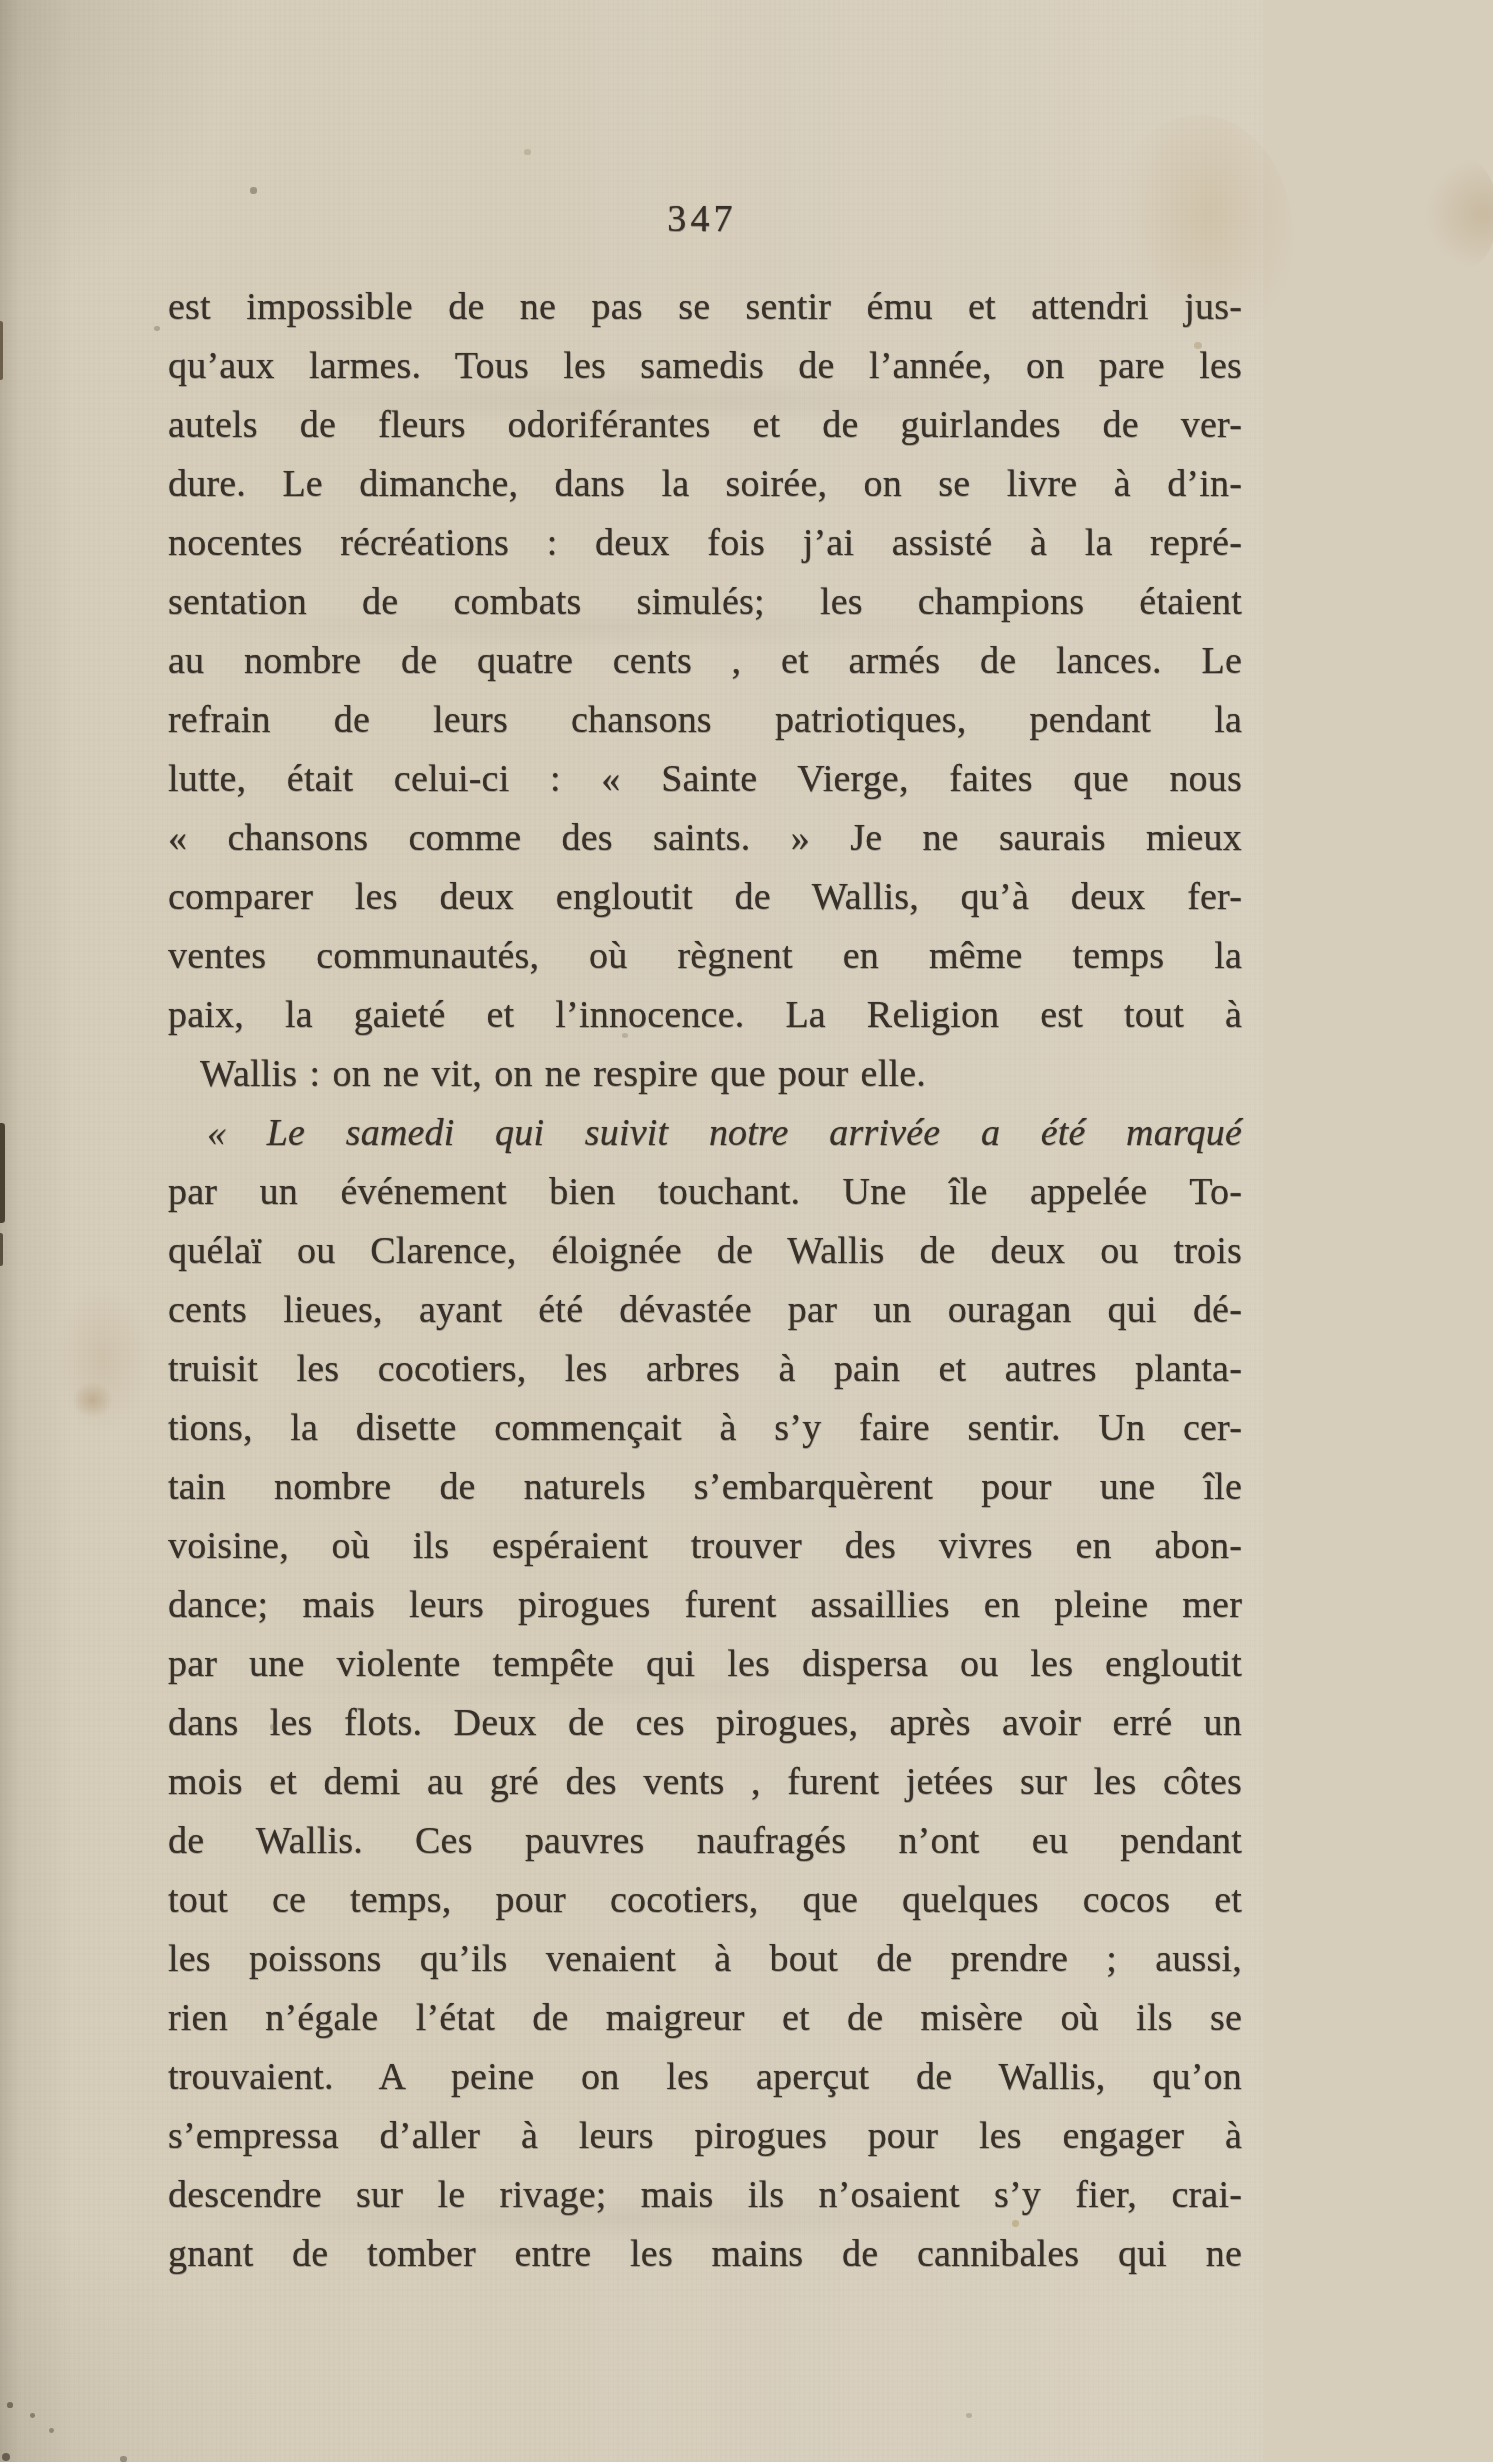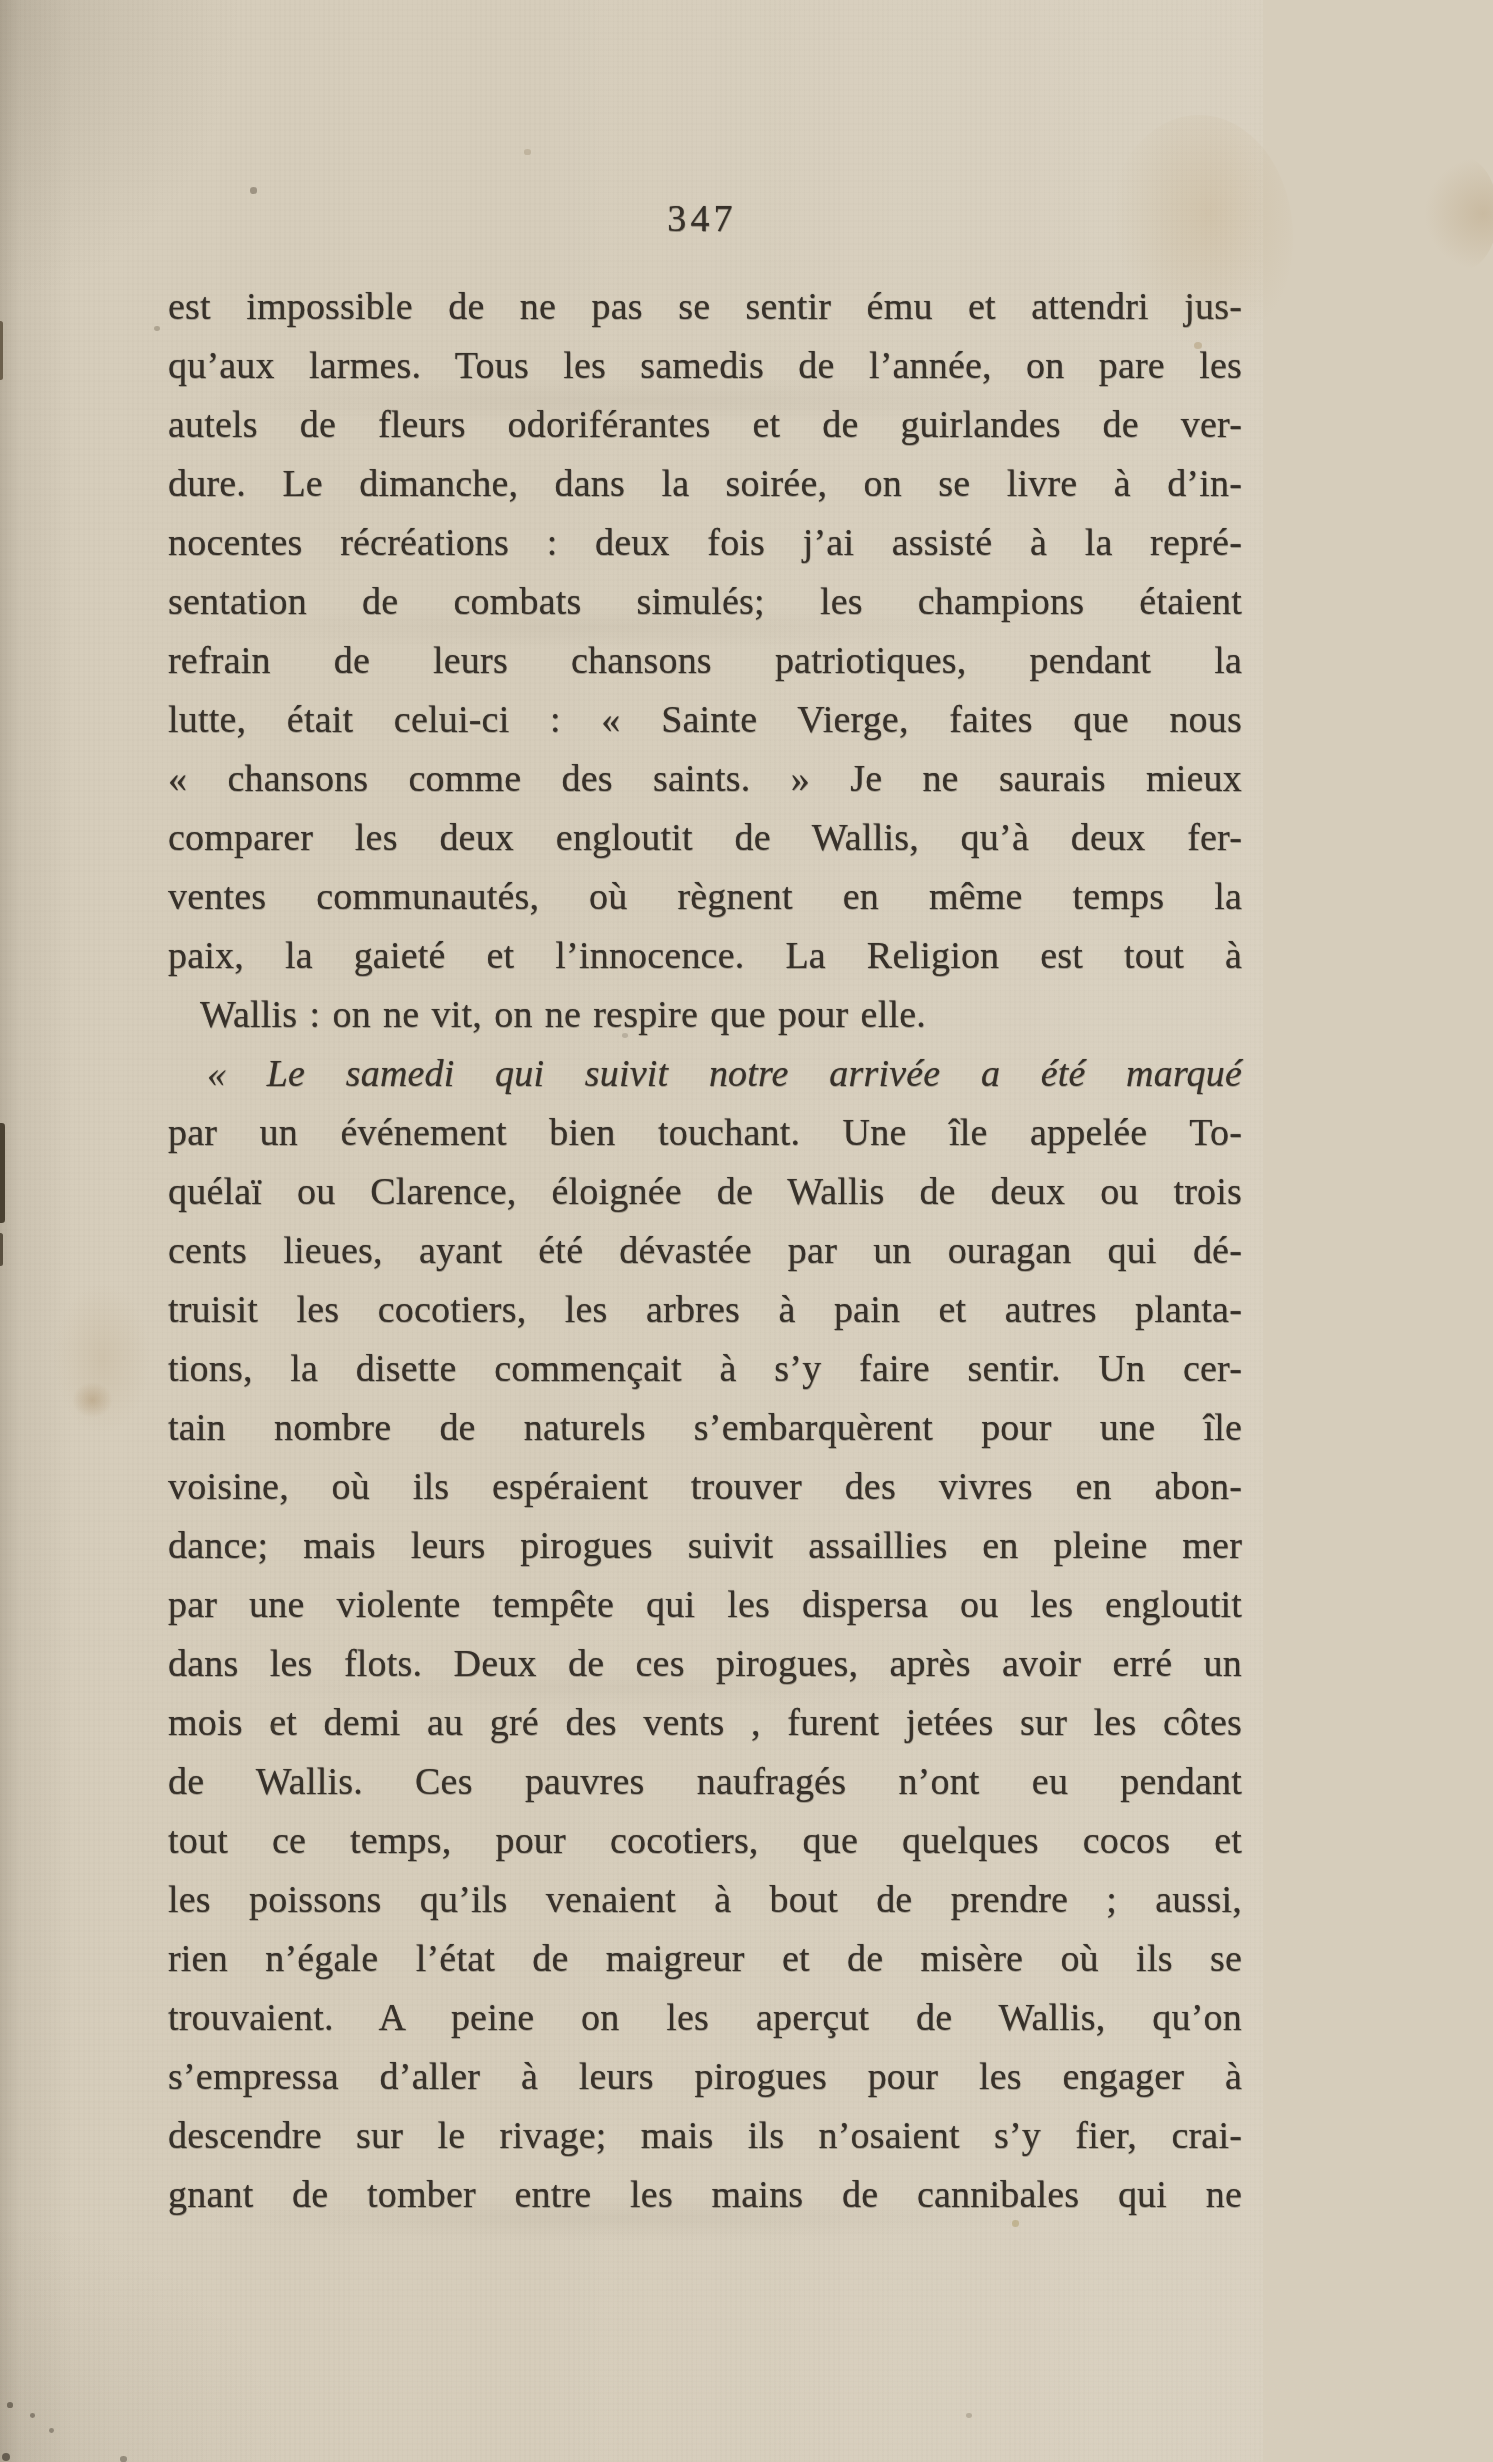--- a/index.html
+++ b/index.html
@@ -121,36 +121,37 @@
 <div class="page">
   <div class="page-number">347</div>
 
   <div class="text-block">
       <div class="text-line">est impossible de ne pas se sentir ému et attendri jus-</div>
       <div class="text-line">qu’aux larmes. Tous les samedis de l’année, on pare les</div>
       <div class="text-line">autels de fleurs odoriférantes et de guirlandes de ver-</div>
       <div class="text-line">dure. Le dimanche, dans la soirée, on se livre à d’in-</div>
       <div class="text-line">nocentes récréations : deux fois j’ai assisté à la repré-</div>
       <div class="text-line">sentation de combats simulés; les champions étaient</div>
+      <div class="text-line">au nombre de quatre cents , et armés de lances. Le</div>
       <div class="text-line">refrain de leurs chansons patriotiques, pendant la</div>
       <div class="text-line">lutte, était celui-ci : « Sainte Vierge, faites que nous</div>
       <div class="text-line">« chansons comme des saints. » Je ne saurais mieux</div>
       <div class="text-line">comparer les deux engloutit de Wallis, qu’à deux fer-</div>
       <div class="text-line">ventes communautés, où règnent en même temps la</div>
       <div class="text-line">paix, la gaieté et l’innocence. La Religion est tout à</div>
       <div class="text-line align-left">Wallis : on ne vit, on ne respire que pour elle.</div>
       <div class="text-line indent">« Le samedi qui suivit notre arrivée a été marqué</div>
       <div class="text-line">par un événement bien touchant. Une île appelée To-</div>
       <div class="text-line">quélaï ou Clarence, éloignée de Wallis de deux ou trois</div>
       <div class="text-line">cents lieues, ayant été dévastée par un ouragan qui dé-</div>
       <div class="text-line">truisit les cocotiers, les arbres à pain et autres planta-</div>
       <div class="text-line">tions, la disette commençait à s’y faire sentir. Un cer-</div>
       <div class="text-line">tain nombre de naturels s’embarquèrent pour une île</div>
       <div class="text-line">voisine, où ils espéraient trouver des vivres en abon-</div>
-      <div class="text-line">dance; mais leurs pirogues suivit assaillies en pleine mer</div>
+      <div class="text-line">dance; mais leurs pirogues furent assaillies en pleine mer</div>
       <div class="text-line">par une violente tempête qui les dispersa ou les engloutit</div>
       <div class="text-line">dans les flots. Deux de ces pirogues, après avoir erré un</div>
       <div class="text-line">mois et demi au gré des vents , furent jetées sur les côtes</div>
       <div class="text-line">de Wallis. Ces pauvres naufragés n’ont eu pendant</div>
       <div class="text-line">tout ce temps, pour cocotiers, que quelques cocos et</div>
       <div class="text-line">les poissons qu’ils venaient à bout de prendre ; aussi,</div>
       <div class="text-line">rien n’égale l’état de maigreur et de misère où ils se</div>
       <div class="text-line">trouvaient. A peine on les aperçut de Wallis, qu’on</div>
       <div class="text-line">s’empressa d’aller à leurs pirogues pour les engager à</div>
       <div class="text-line">descendre sur le rivage; mais ils n’osaient s’y fier, crai-</div>

